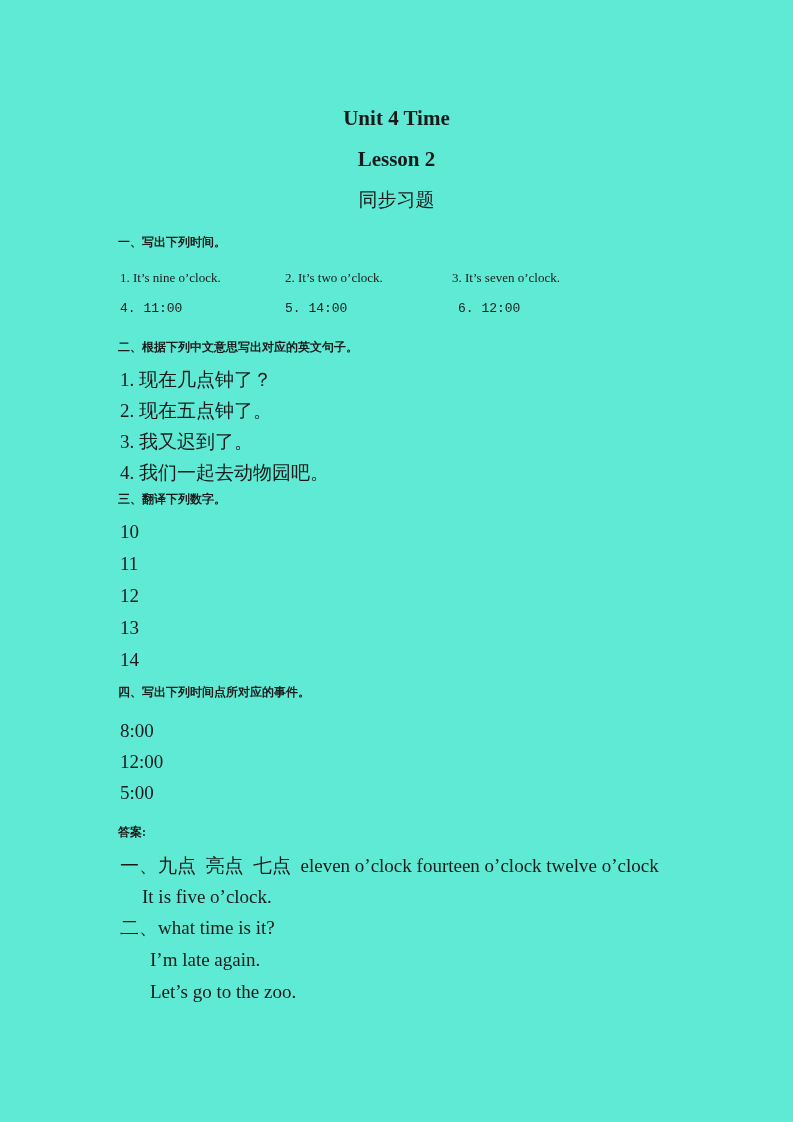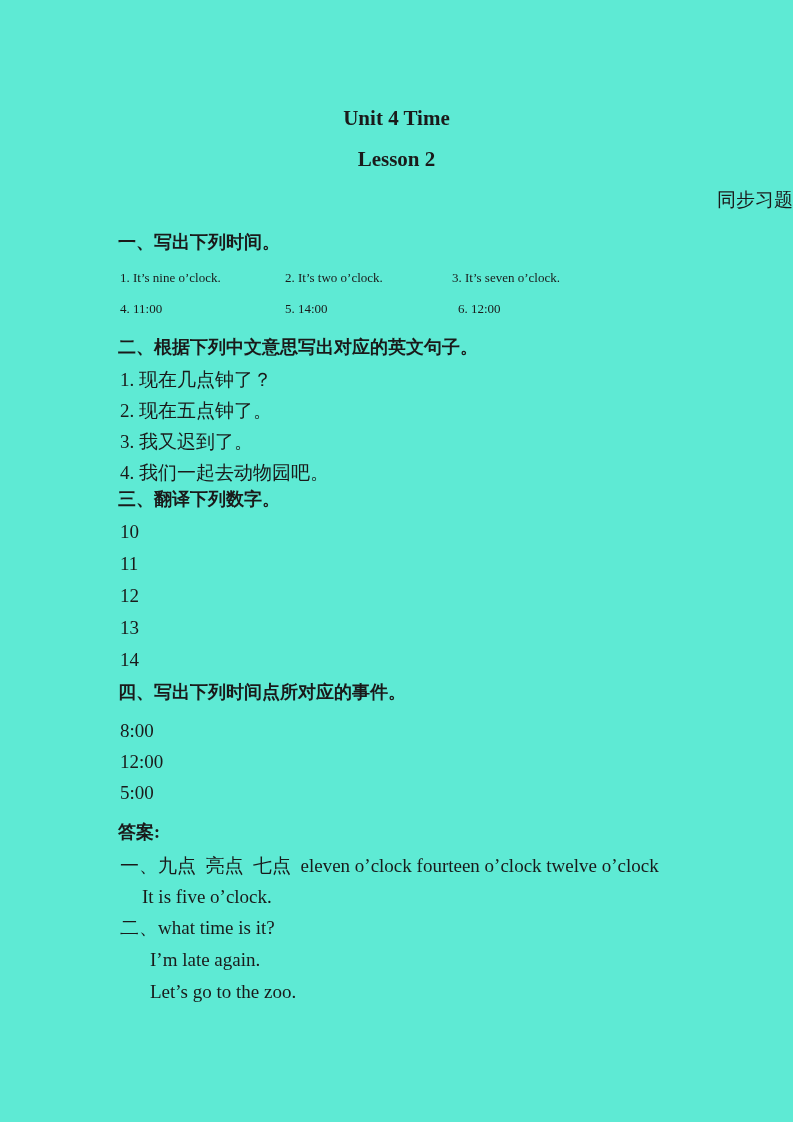--- a/index.html
+++ b/index.html
@@ -7,30 +7,30 @@
     position:relative;
     width:793px;height:1122px;
     background:#5eead4;
     overflow:hidden;
     color:#1a1a1a;
     font-family:"Liberation Serif","DejaVu Serif",serif;
   }
   .center{text-align:center;}
   .title{font-size:21px;line-height:26px;margin-top:15px;font-weight:bold;}
   .title.first{margin-top:105px;}
-  .subtitle{font-size:19px;line-height:26px;margin-top:15px;font-weight:normal;text-align:right;}
-  .sec-h{font-weight:bold;font-size:18px;line-height:26px;margin:16px 0 0 118px;white-space:pre-wrap;}
+  .subtitle{font-size:19px;line-height:26px;margin-top:15px;font-weight:normal;}
+  .sec-h{font-weight:bold;font-size:12px;line-height:26px;margin:16px 0 0 118px;white-space:pre-wrap;}
   .sec-h.h2{}
   .sec-h.h3{margin-top:4px;}
   .sec-h.h4{margin-top:10px;}
   .sec-h.ans-h{margin-top:17px;}
   .line{font-size:19px;line-height:18px;margin:13px 0 0 120px;white-space:pre-wrap;}
   .ex-row{display:grid;grid-template-columns:165px 167px auto;margin-left:120px;font-size:13px;line-height:18px;}
   .ex-row.r1{margin-top:14px;}
-  .ex-row.r2{margin-top:13px;}
+  .ex-row.r2{margin-top:13px;font-family:Liberation Mono, monospace;}
   .cell{white-space:pre-wrap;}
   .cell.pad6{padding-left:6px;}
   .mt11{margin-top:11px;}
   .mt12{margin-top:12px;}
   .mt14{margin-top:14px;}
   .mt17{margin-top:17px;font-family:Liberation Serif, serif;}
   .ind-1{margin-left:142px;}
   .ind-2{margin-left:150px;}
 </style>
 </head>

